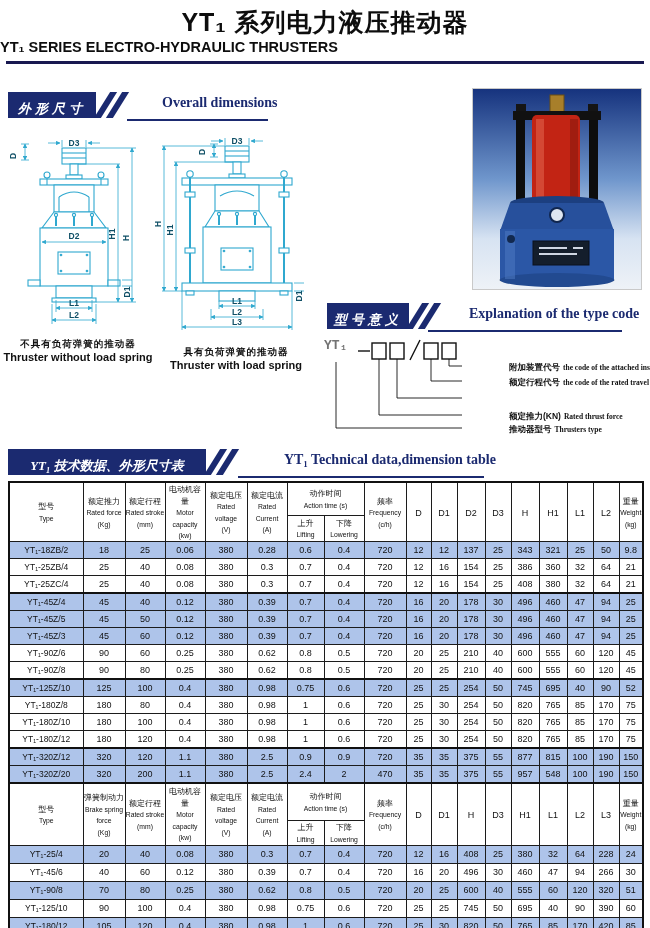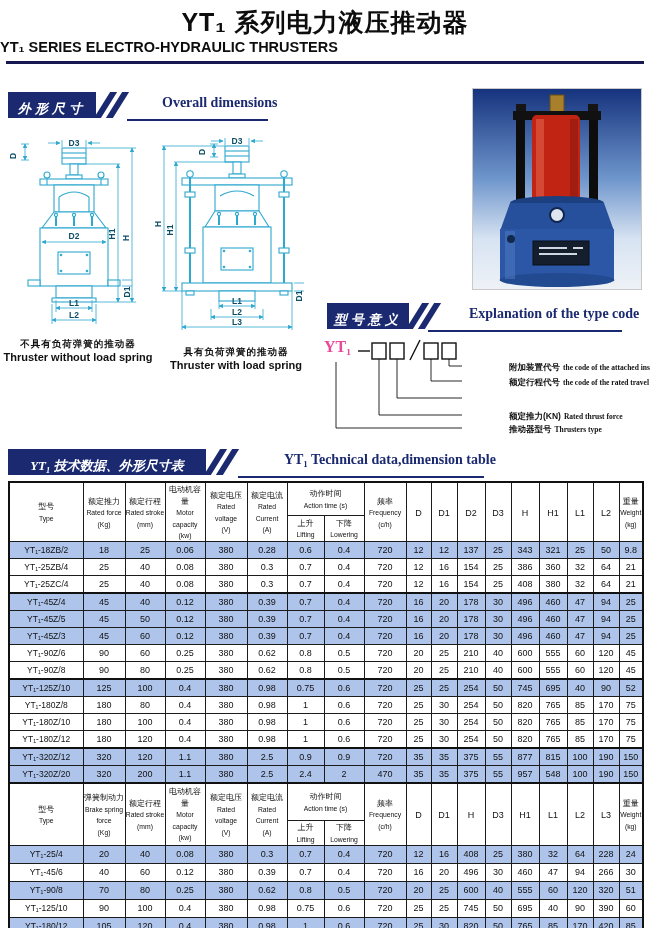--- a/index.html
+++ b/index.html
@@ -19,21 +19,21 @@
   .sec-line{height:2px;background:#1b2a70;}
   
   svg text{font-family:"Liberation Sans","DejaVu Sans",sans-serif;}
   .dimtxt{font-size:8.5px;font-weight:bold;fill:#0f4f66;}
   .caption{text-align:center;font-weight:bold;color:#111;}
   .caption .zh{font-size:9.5px;letter-spacing:1px;}
   .caption .en{font-size:11px;}
   
   .photo{border:1px solid #c9c9c9;background:#fff;}
   
-  .tc-prefix{font-family:Liberation Serif, serif;font-weight:bold;font-size:16px;color:#ec4899;}
+  .tc-prefix{font-family:Liberation Mono, monospace;font-weight:bold;font-size:13px;color:#737373;}
   .tc-label{position:absolute;white-space:normal;line-height:10px;padding-left:45px;}
   .tc-label .zh{font-size:8.5px;font-weight:bold;color:#111;}
   .tc-label .en{font-size:7.5px;font-weight:bold;color:#111;font-family:"Liberation Serif","DejaVu Serif",serif;margin-left:3px;}
   
   .dtable{border-collapse:collapse;table-layout:fixed;width:634px;border:2px solid #111;background:#fff;}
   .dtable th,.dtable td{border:1px solid #1c1c1c;text-align:center;vertical-align:middle;padding:0;overflow:hidden;}
   .dtable th{font-weight:normal;background:#fff;line-height:8.5px;}
   .hz{font-size:8px;color:#111;}
   .he{font-size:6.8px;color:#111;}
   .hl{font-size:9px;color:#111;}

